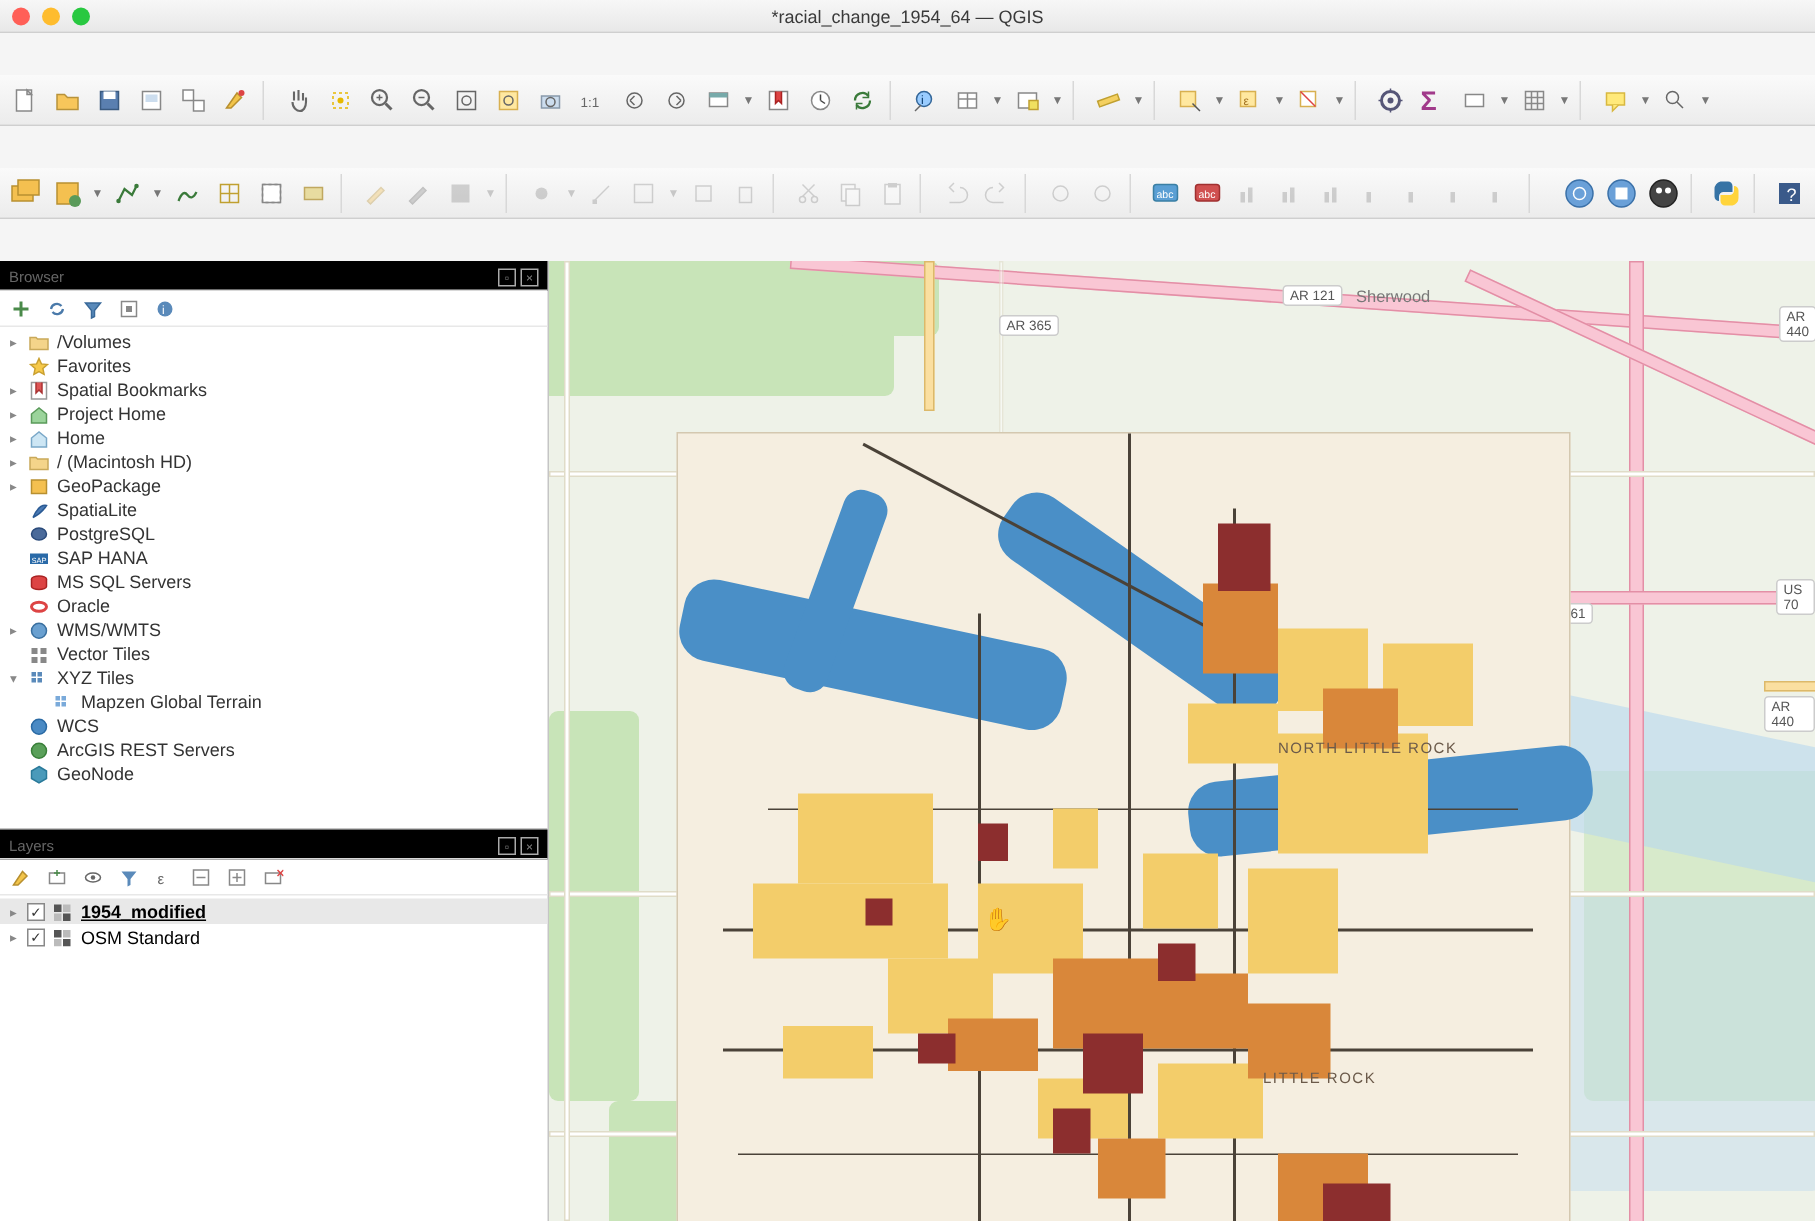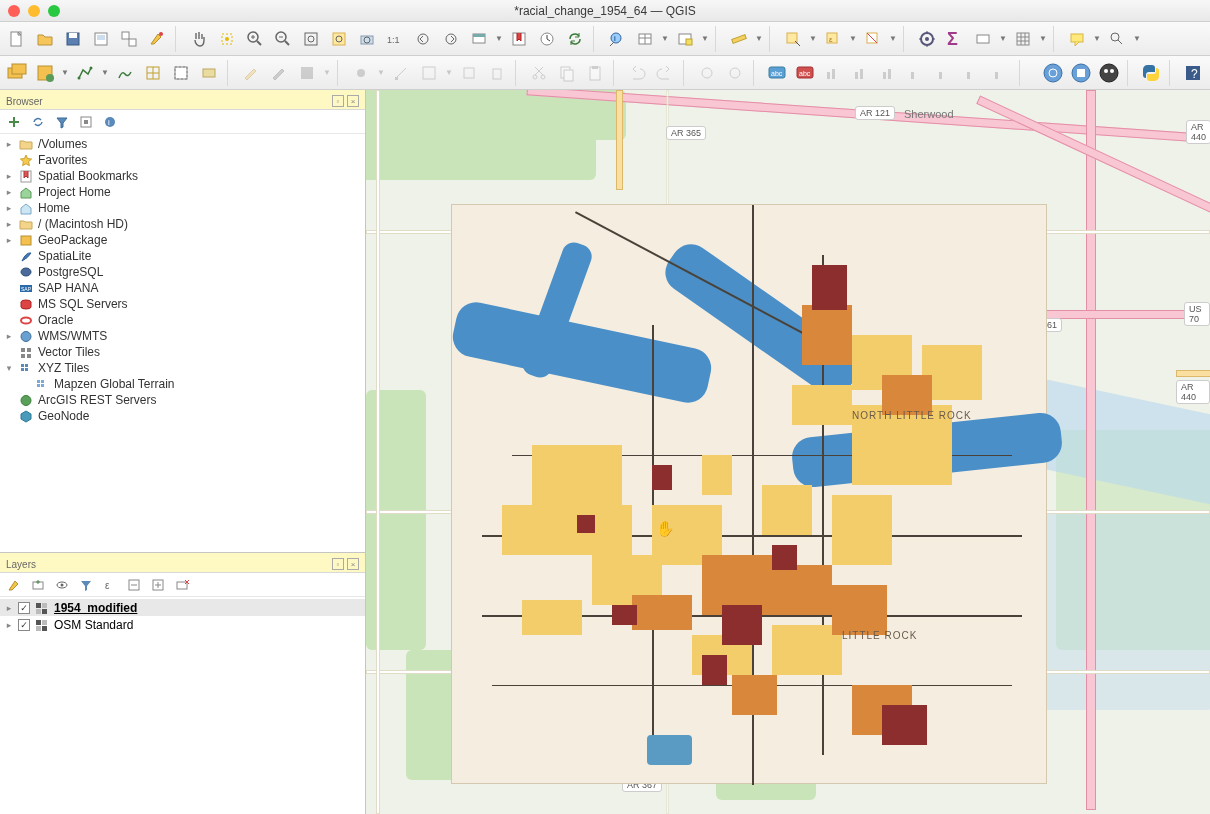--- a/index.html
+++ b/index.html
@@ -1,37 +1,37 @@
 <!DOCTYPE html>
 <html><head>
 <meta charset="utf-8">
 <style>
 * { box-sizing: border-box; margin: 0; padding: 0; font-family: -apple-system, "Helvetica Neue", Arial, sans-serif; }
 html, body { width: 1210px; height: 814px; overflow: hidden; background: #ececec; }
-.window { width: 1210px; height: 814px; display: flex; flex-direction: column; background: #f5f5f5; }
+.window { width: 1210px; height: 814px; display: flex; flex-direction: column; background: #f5f5f5; gap: 28px; }
 
 
 .titlebar { height: 22px; background: linear-gradient(#f7f7f7,#e8e8e8); display:flex; align-items:center; padding:0 8px; border-bottom:1px solid #cfcfcf; font-size:12px; color:#3a3a3a; position:relative; }
 .traffic { display:flex; gap:8px; }
 .tl-btn { width:12px; height:12px; border-radius:50%; }
 .tl-close{background:#ff5f57;} .tl-min{background:#febc2e;} .tl-max{background:#28c840;}
 .titlebar .title { position:absolute; left:50%; transform:translateX(-50%); font-size:12px; }
 
 
 .toolbar { height:34px; background:linear-gradient(#fafafa,#ececec); border-bottom:1px solid #cfcfcf; display:flex; align-items:center; padding:15px 4px; gap:2px; }
 .tb-btn { width:26px; height:26px; border:1px solid transparent; border-radius:3px; display:flex; align-items:center; justify-content:center; cursor:pointer; color:#555; }
 .tb-sep { width:6px; height:26px; border-left:1px solid #d8d8d8; margin:0 3px; }
 .tb-dd { width:10px; display:flex; align-items:center; justify-content:center; color:#777; font-size:8px; cursor:pointer; }
 svg { display:block; }
 .dim { opacity:0.35; }
 
 
 .body { flex:1; display:flex; min-height:0; }
 .left-col { width:366px; display:flex; flex-direction:column; border-right:1px solid #c5c5c5; background:#fff; }
-.panel-header { height:20px; background:#fef9c3; border-bottom:1px solid #d8d8d8; font-size:10px; color:#666; padding:3px 6px 0 6px; display:flex; align-items:center; justify-content:space-between; }
+.panel-header { height:20px; background:#000000; border-bottom:1px solid #d8d8d8; font-size:10px; color:#666; padding:3px 6px 0 6px; display:flex; align-items:center; justify-content:space-between; }
 .panel-header .ph-right { display:flex; gap:3px; }
 .ph-box { width:12px; height:12px; border:1px solid #aaa; font-size:8px; display:flex; align-items:center; justify-content:center; color:#888; cursor:pointer; }
 .panel-tb { height:24px; display:flex; align-items:center; gap:4px; padding:0 4px; border-bottom:1px solid #e8e8e8; }
 .panel-tb .pt-btn { width:20px; height:20px; display:flex; align-items:center; justify-content:center; cursor:pointer; color:#555; }
 
 .browser-tree { flex:1; overflow:auto; font-size:12px; color:#333; padding:2px 0; }
 .tree-row { display:flex; align-items:center; height:16px; padding:0 4px; gap:4px; cursor:pointer; }
 .tree-arrow { width:10px; font-size:9px; color:#888; text-align:center; }
 .tree-icon { width:16px; height:14px; display:flex; align-items:center; justify-content:center; }
 .tree-label { white-space:nowrap; }
@@ -717,20 +717,29 @@
             <span class="tree-arrow"></span>
             <span class="tree-icon">
               <svg width="14" height="13">
                 <rect x="2" y="2" width="3" height="3" fill="#7aaada"></rect>
                 <rect x="6" y="2" width="3" height="3" fill="#7aaada"></rect>
                 <rect x="2" y="6" width="3" height="3" fill="#7aaada"></rect>
                 <rect x="6" y="6" width="3" height="3" fill="#7aaada"></rect>
               </svg>
             </span>
             <span class="tree-label">Mapzen Global Terrain</span>
+          </div>
+          <div class="tree-row">
+            <span class="tree-arrow"></span>
+            <span class="tree-icon">
+              <svg width="14" height="13">
+                <circle cx="7" cy="6.5" r="5" fill="#4a8ac4" stroke="#2a6aa4"></circle>
+              </svg>
+            </span>
+            <span class="tree-label">WCS</span>
           </div>
           <div class="tree-row">
             <span class="tree-arrow"></span>
             <span class="tree-icon">
               <svg width="14" height="13">
                 <circle cx="7" cy="6.5" r="5" fill="#5aa05a" stroke="#3a803a"></circle>
               </svg>
             </span>
             <span class="tree-label">ArcGIS REST Servers</span>
           </div>

